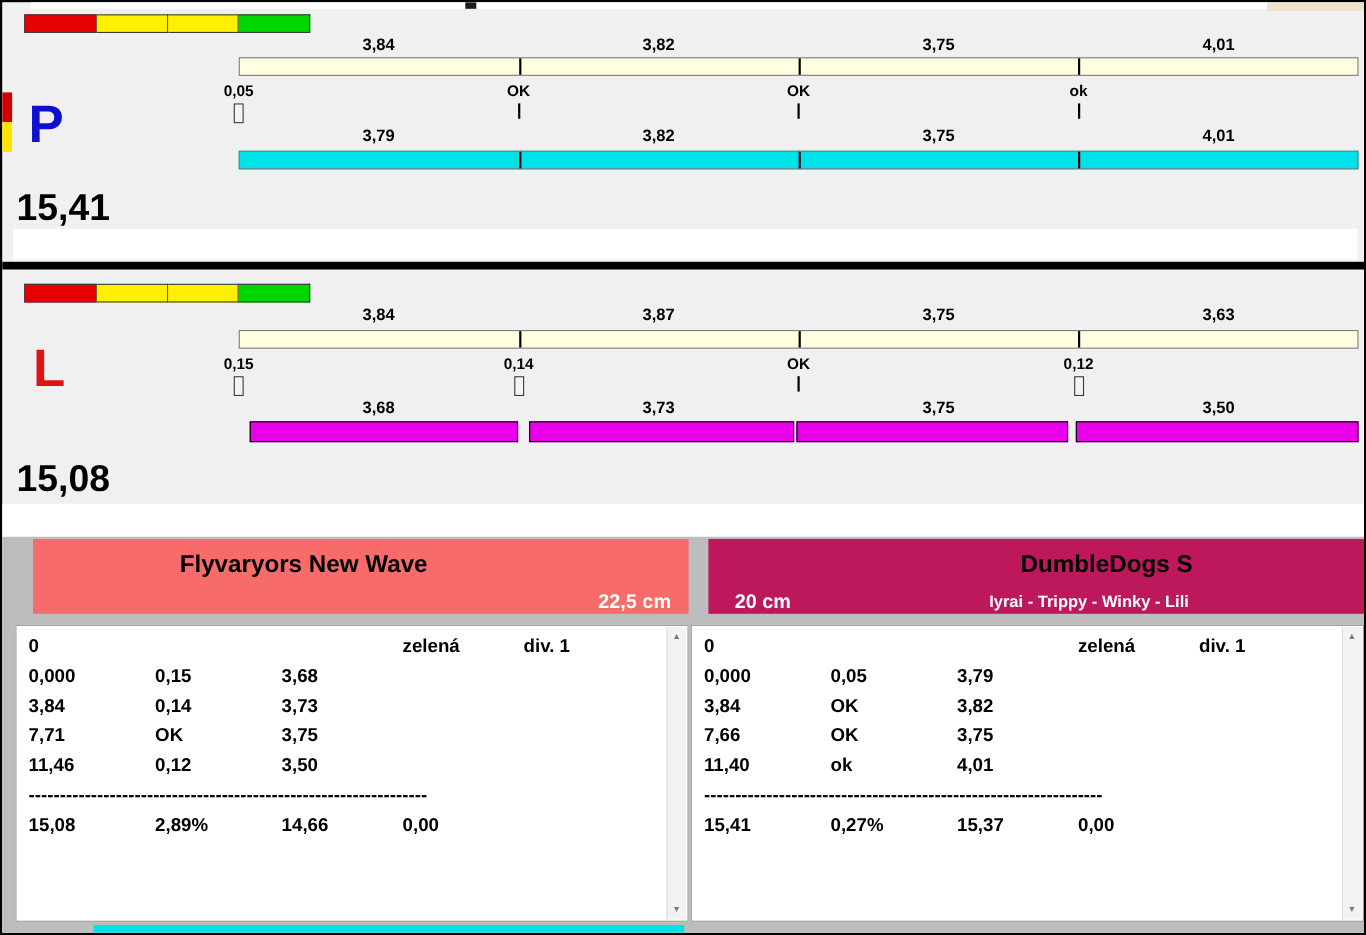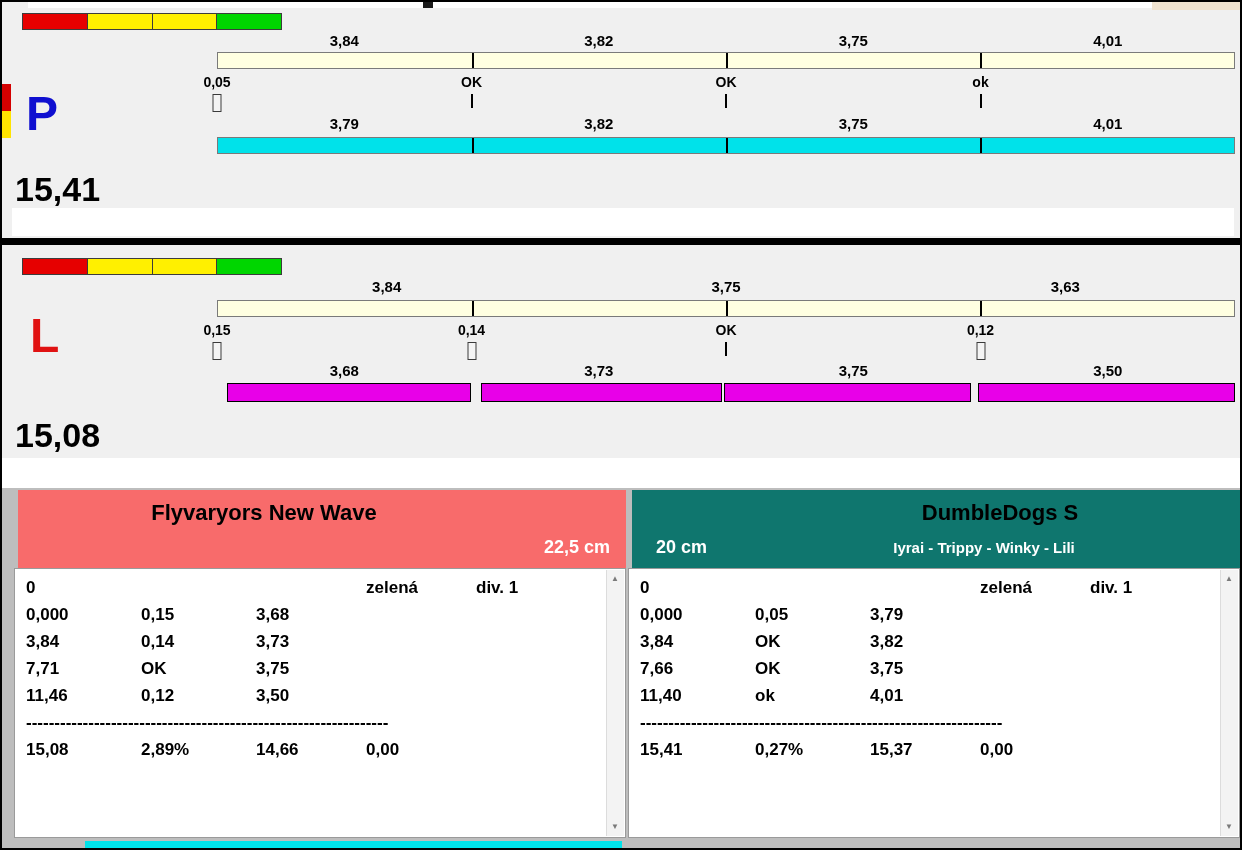--- a/index.html
+++ b/index.html
@@ -35,21 +35,21 @@
   .lane-total{position:absolute;left:3px;font-size:34px;font-weight:bold;color:#000;line-height:1;}
   .white-strip{position:absolute;left:0;width:1222px;background:#fff;}
   .black-divider{position:absolute;left:0;top:236px;width:1238px;height:7px;background:#000;}
   .white-band{position:absolute;left:0;top:456px;width:1238px;height:30px;background:#fff;}
 
   
   .cards-bg{position:absolute;left:0;top:486px;width:1238px;height:360px;background:#bdbdbd;}
   .team-card{position:absolute;top:488px;width:612px;height:348px;}
   .tc-left{left:12px;}
   .tc-right{left:626px;}
-  .team-header{position:absolute;left:4px;top:0;right:0;height:78px;}
+  .team-header{position:absolute;left:16px;top:0;right:0;height:68px;}
   .team-name{position:absolute;top:10px;font-size:22px;font-weight:bold;color:#000;text-align:center;white-space:nowrap;}
   .tc-left .team-name{left:0;width:492px;}
   .tc-right .team-name{left:128px;right:0;}
   .team-members{position:absolute;top:49px;font-size:15px;font-weight:bold;color:#fff;text-align:center;white-space:nowrap;}
   .tc-left .team-members{left:0;width:492px;}
   .tc-right .team-members{left:96px;right:0;}
   .jump-height{position:absolute;top:47px;font-size:18px;font-weight:bold;color:#fff;white-space:nowrap;}
   .tc-left .jump-height{right:16px;margin-left:40px;}
   .tc-right .jump-height{left:24px;}
   .data-area{position:absolute;left:0;right:0;top:78px;bottom:0;background:#fff;border:1px solid #9a9a9a;box-sizing:border-box;}
@@ -135,20 +135,21 @@
   <section class="lane lane-l">
     <div class="lights" style="top:10px">
       <span class="light" style="background-color: rgb(230, 0, 0);"></span>
       <span class="light" style="background-color: rgb(255, 240, 0);"></span>
       <span class="light" style="background-color: rgb(255, 240, 0);"></span>
       <span class="light" style="background-color: rgb(0, 214, 0);"></span>
     </div>
 
     <div class="values" style="top:30px">
       <span>3,84</span>
+      <span>3,87</span>
       <span>3,75</span>
       <span>3,63</span>
     </div>
 
     <div class="bar" style="top: 52px; background-color: rgb(255, 255, 225);">
       <i class="bdiv" style="left:25%"></i>
       <i class="bdiv" style="left:50%"></i>
       <i class="bdiv" style="left:75%"></i>
     </div>
 
@@ -243,21 +244,21 @@
         </div>
       </div>
       <div class="scrollbar">
         <div class="scroll-arrow up">▲</div>
         <div class="scroll-arrow down">▼</div>
       </div>
     </div>
   </section>
 
   <section class="team-card tc-right">
-    <header class="team-header" style="background-color: #0f766e;">
+    <header class="team-header" style="background-color: #be185d;">
       <div class="team-name">DumbleDogs S</div>
       <div class="team-members">Iyrai - Trippy - Winky - Lili</div>
       <div class="jump-height">20 cm</div>
     </header>
     <div class="data-area">
       <div class="dgrid">
         <div class="drow">
           <span>0</span>
           <span></span>
           <span></span>

